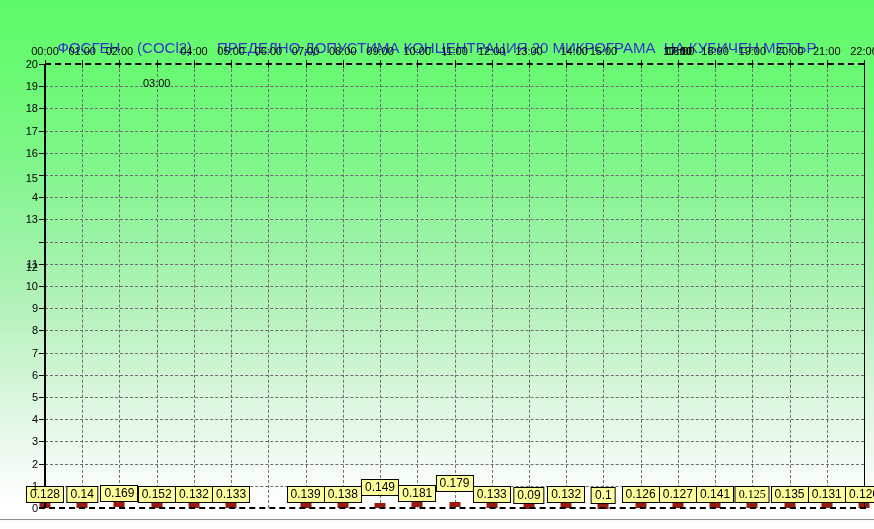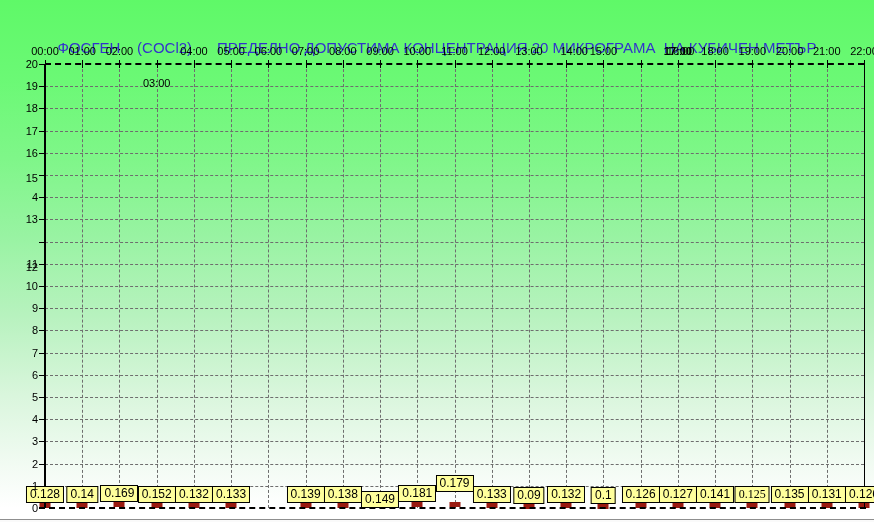--- a/index.html
+++ b/index.html
@@ -189,21 +189,21 @@
     <div class="vbox" style="left: 156.682px; top: 485.626px; background: rgb(255, 255, 156); border-color: rgb(0, 0, 0);">0.152</div>
     <div class="marker" style="left: 193.909px; top: 503.07px; background: rgb(153, 26, 16);"></div>
     <div class="vbox" style="left: 193.909px; top: 486.07px; background: rgb(255, 255, 156); border-color: rgb(0, 0, 0);">0.132</div>
     <div class="marker" style="left: 231.136px; top: 503.047px; background: rgb(153, 26, 16);"></div>
     <div class="vbox" style="left: 231.136px; top: 486.047px; background: rgb(255, 255, 156); border-color: rgb(0, 0, 0);">0.133</div>
     <div class="marker" style="left: 305.591px; top: 502.914px; background: rgb(153, 26, 16);"></div>
     <div class="vbox" style="left: 305.591px; top: 485.914px; background: rgb(255, 255, 156); border-color: rgb(0, 0, 0);">0.139</div>
     <div class="marker" style="left: 342.818px; top: 502.936px; background: rgb(153, 26, 16);"></div>
     <div class="vbox" style="left: 342.818px; top: 485.936px; background: rgb(255, 255, 156); border-color: rgb(0, 0, 0);">0.138</div>
     <div class="marker" style="left: 380.045px; top: 502.692px; background: rgb(153, 26, 16);"></div>
-    <div class="vbox" style="left: 380.045px; top: 491px; background: rgb(255, 255, 156); border-color: rgb(0, 0, 0); text-align: center;">0.149</div>
+    <div class="vbox" style="left: 380.045px; top: 479px; background: rgb(255, 255, 156); border-color: rgb(0, 0, 0); text-align: center;">0.149</div>
     <div class="marker" style="left: 417.273px; top: 501.982px; background: rgb(153, 26, 16);"></div>
     <div class="vbox" style="left: 417.273px; top: 484.982px; background: rgb(255, 255, 156); border-color: rgb(0, 0, 0);">0.181</div>
     <div class="marker" style="left: 454.5px; top: 502.026px; background: rgb(153, 26, 16);"></div>
     <div class="vbox" style="left: 454.5px; top: 475px; background: rgb(255, 255, 156); border-color: rgb(0, 0, 0);">0.179</div>
     <div class="marker" style="left: 491.727px; top: 503.047px; background: rgb(153, 26, 16);"></div>
     <div class="vbox" style="left: 491.727px; top: 486.047px; background: rgb(255, 255, 156); border-color: rgb(0, 0, 0);">0.133</div>
     <div class="marker" style="left: 528.955px; top: 504.002px; background: rgb(153, 26, 16);"></div>
     <div class="vbox" style="left: 528.955px; top: 487.002px; background: rgb(255, 255, 156); border-color: rgb(0, 0, 0);">0.09</div>
     <div class="marker" style="left: 566.182px; top: 503.07px; background: rgb(153, 26, 16);"></div>
     <div class="vbox" style="left: 566.182px; top: 486.07px; background: rgb(255, 255, 156); border-color: rgb(0, 0, 0);">0.132</div>

